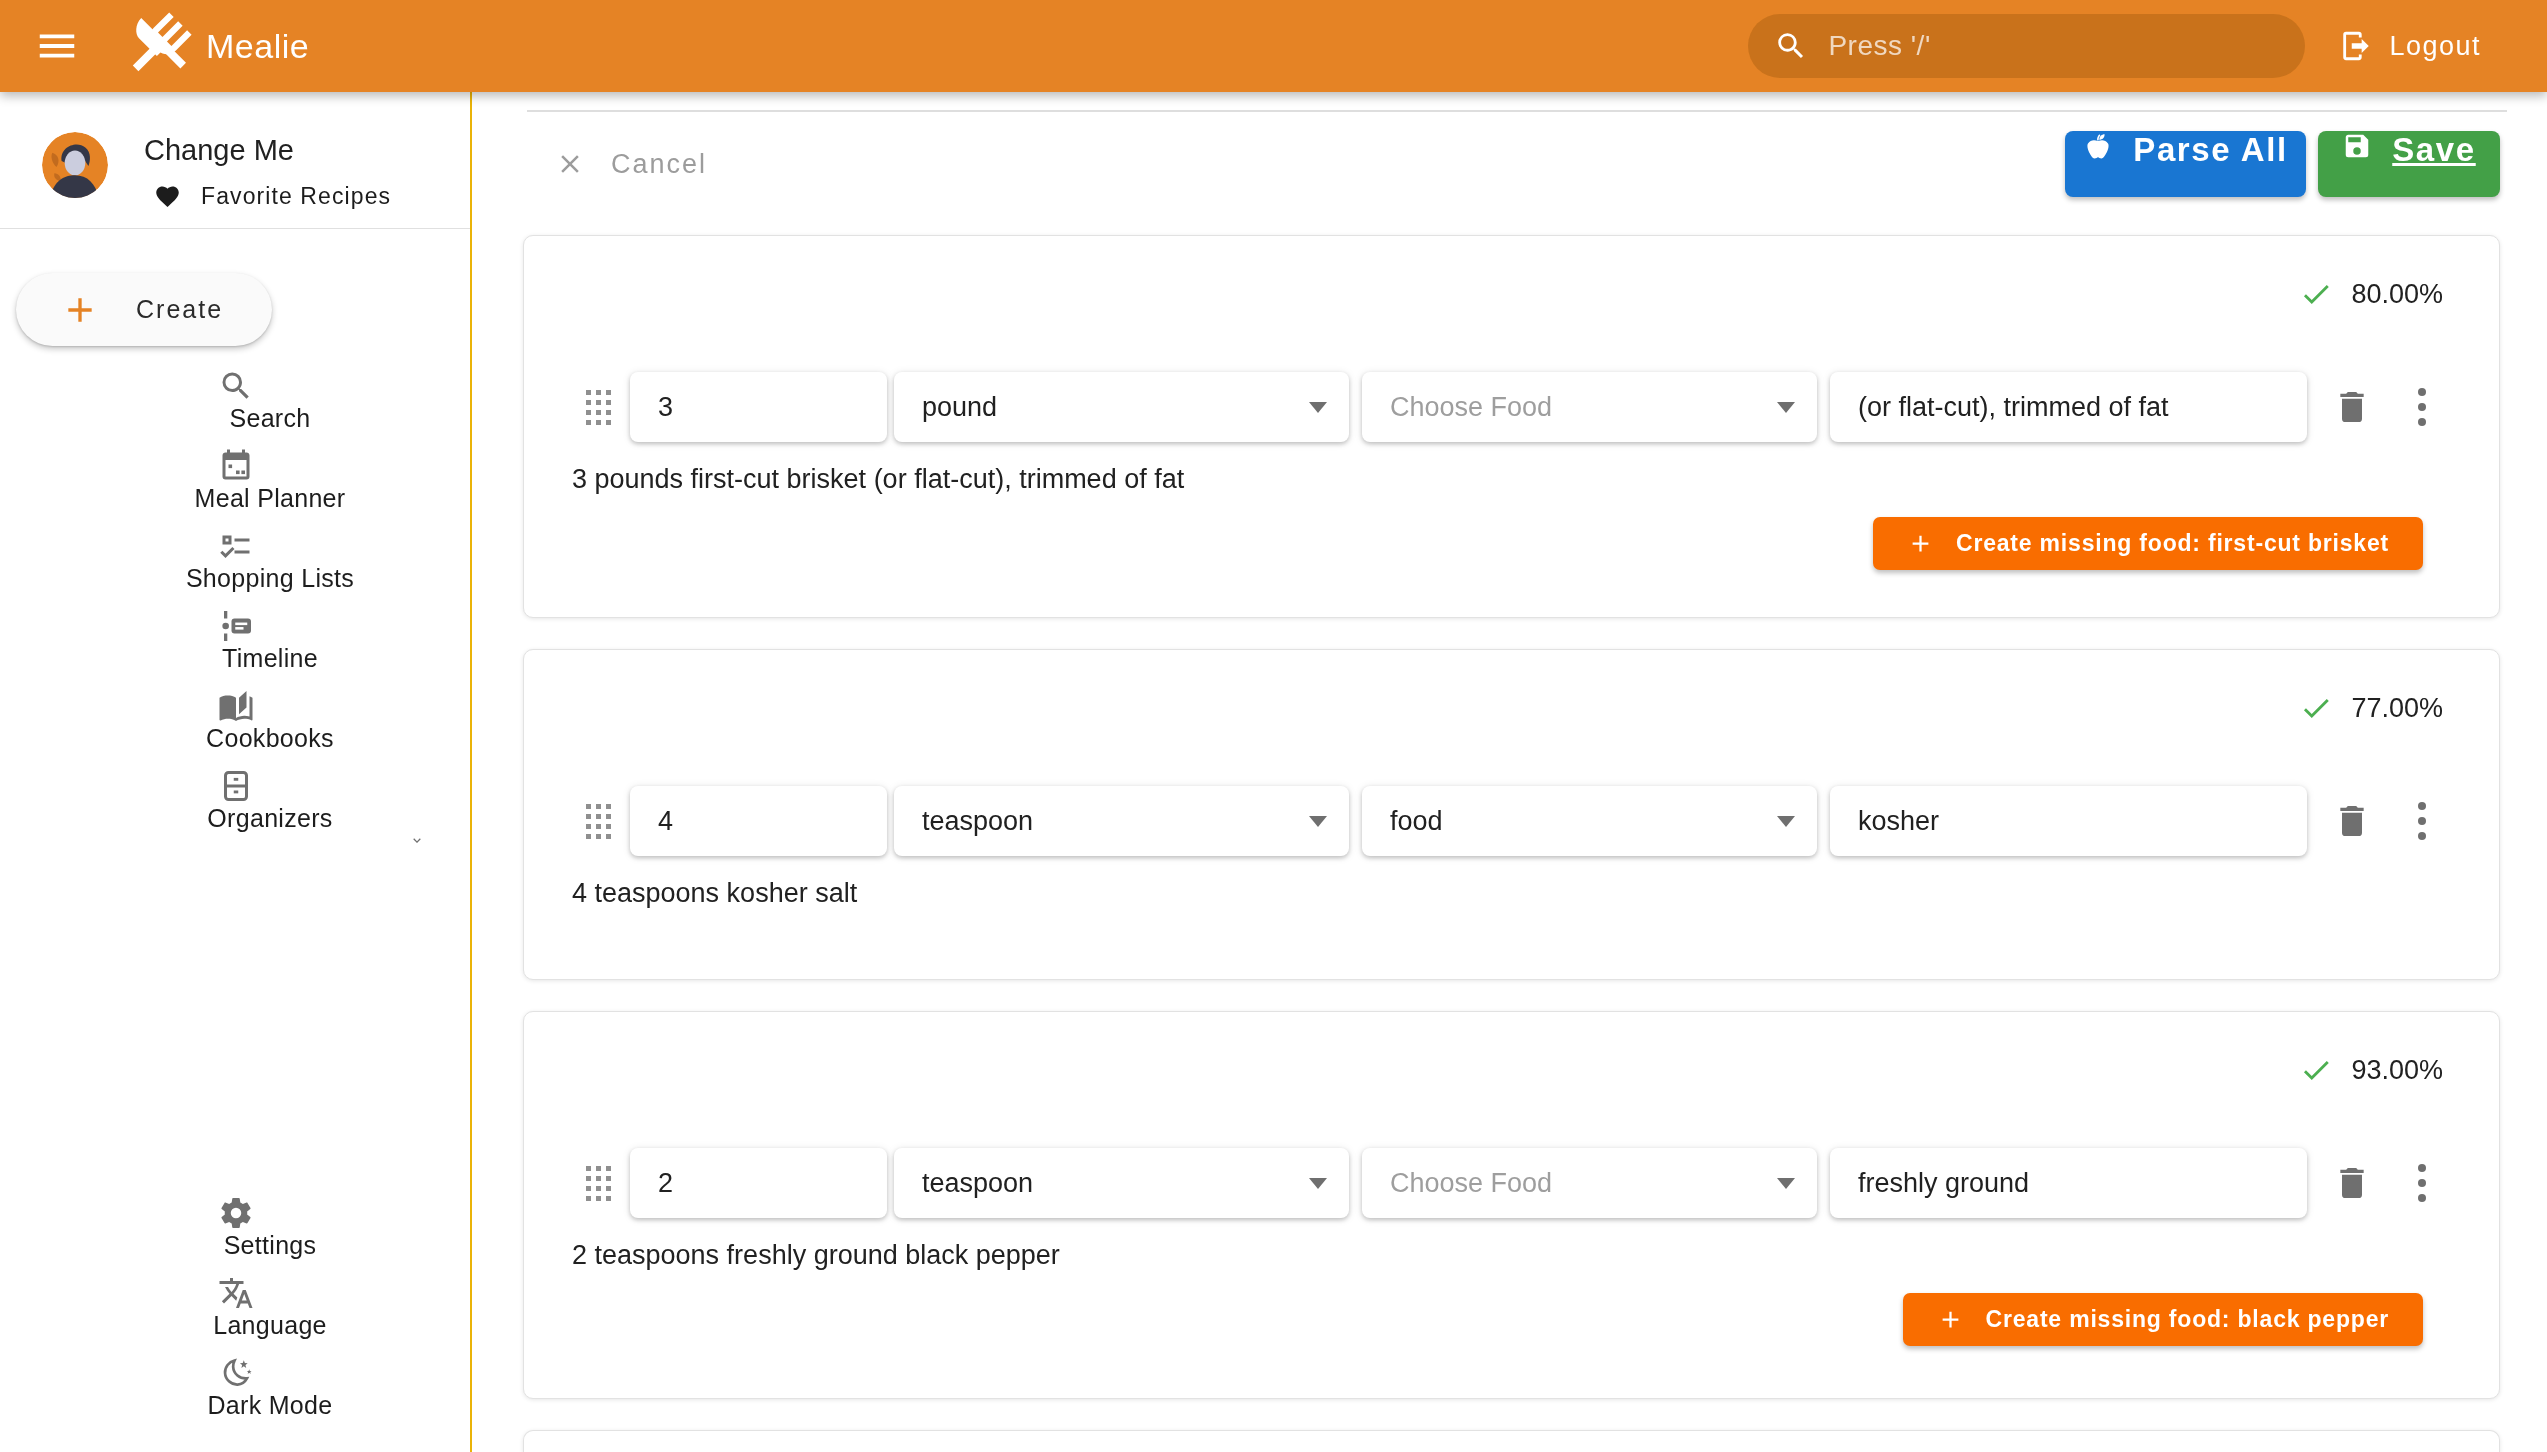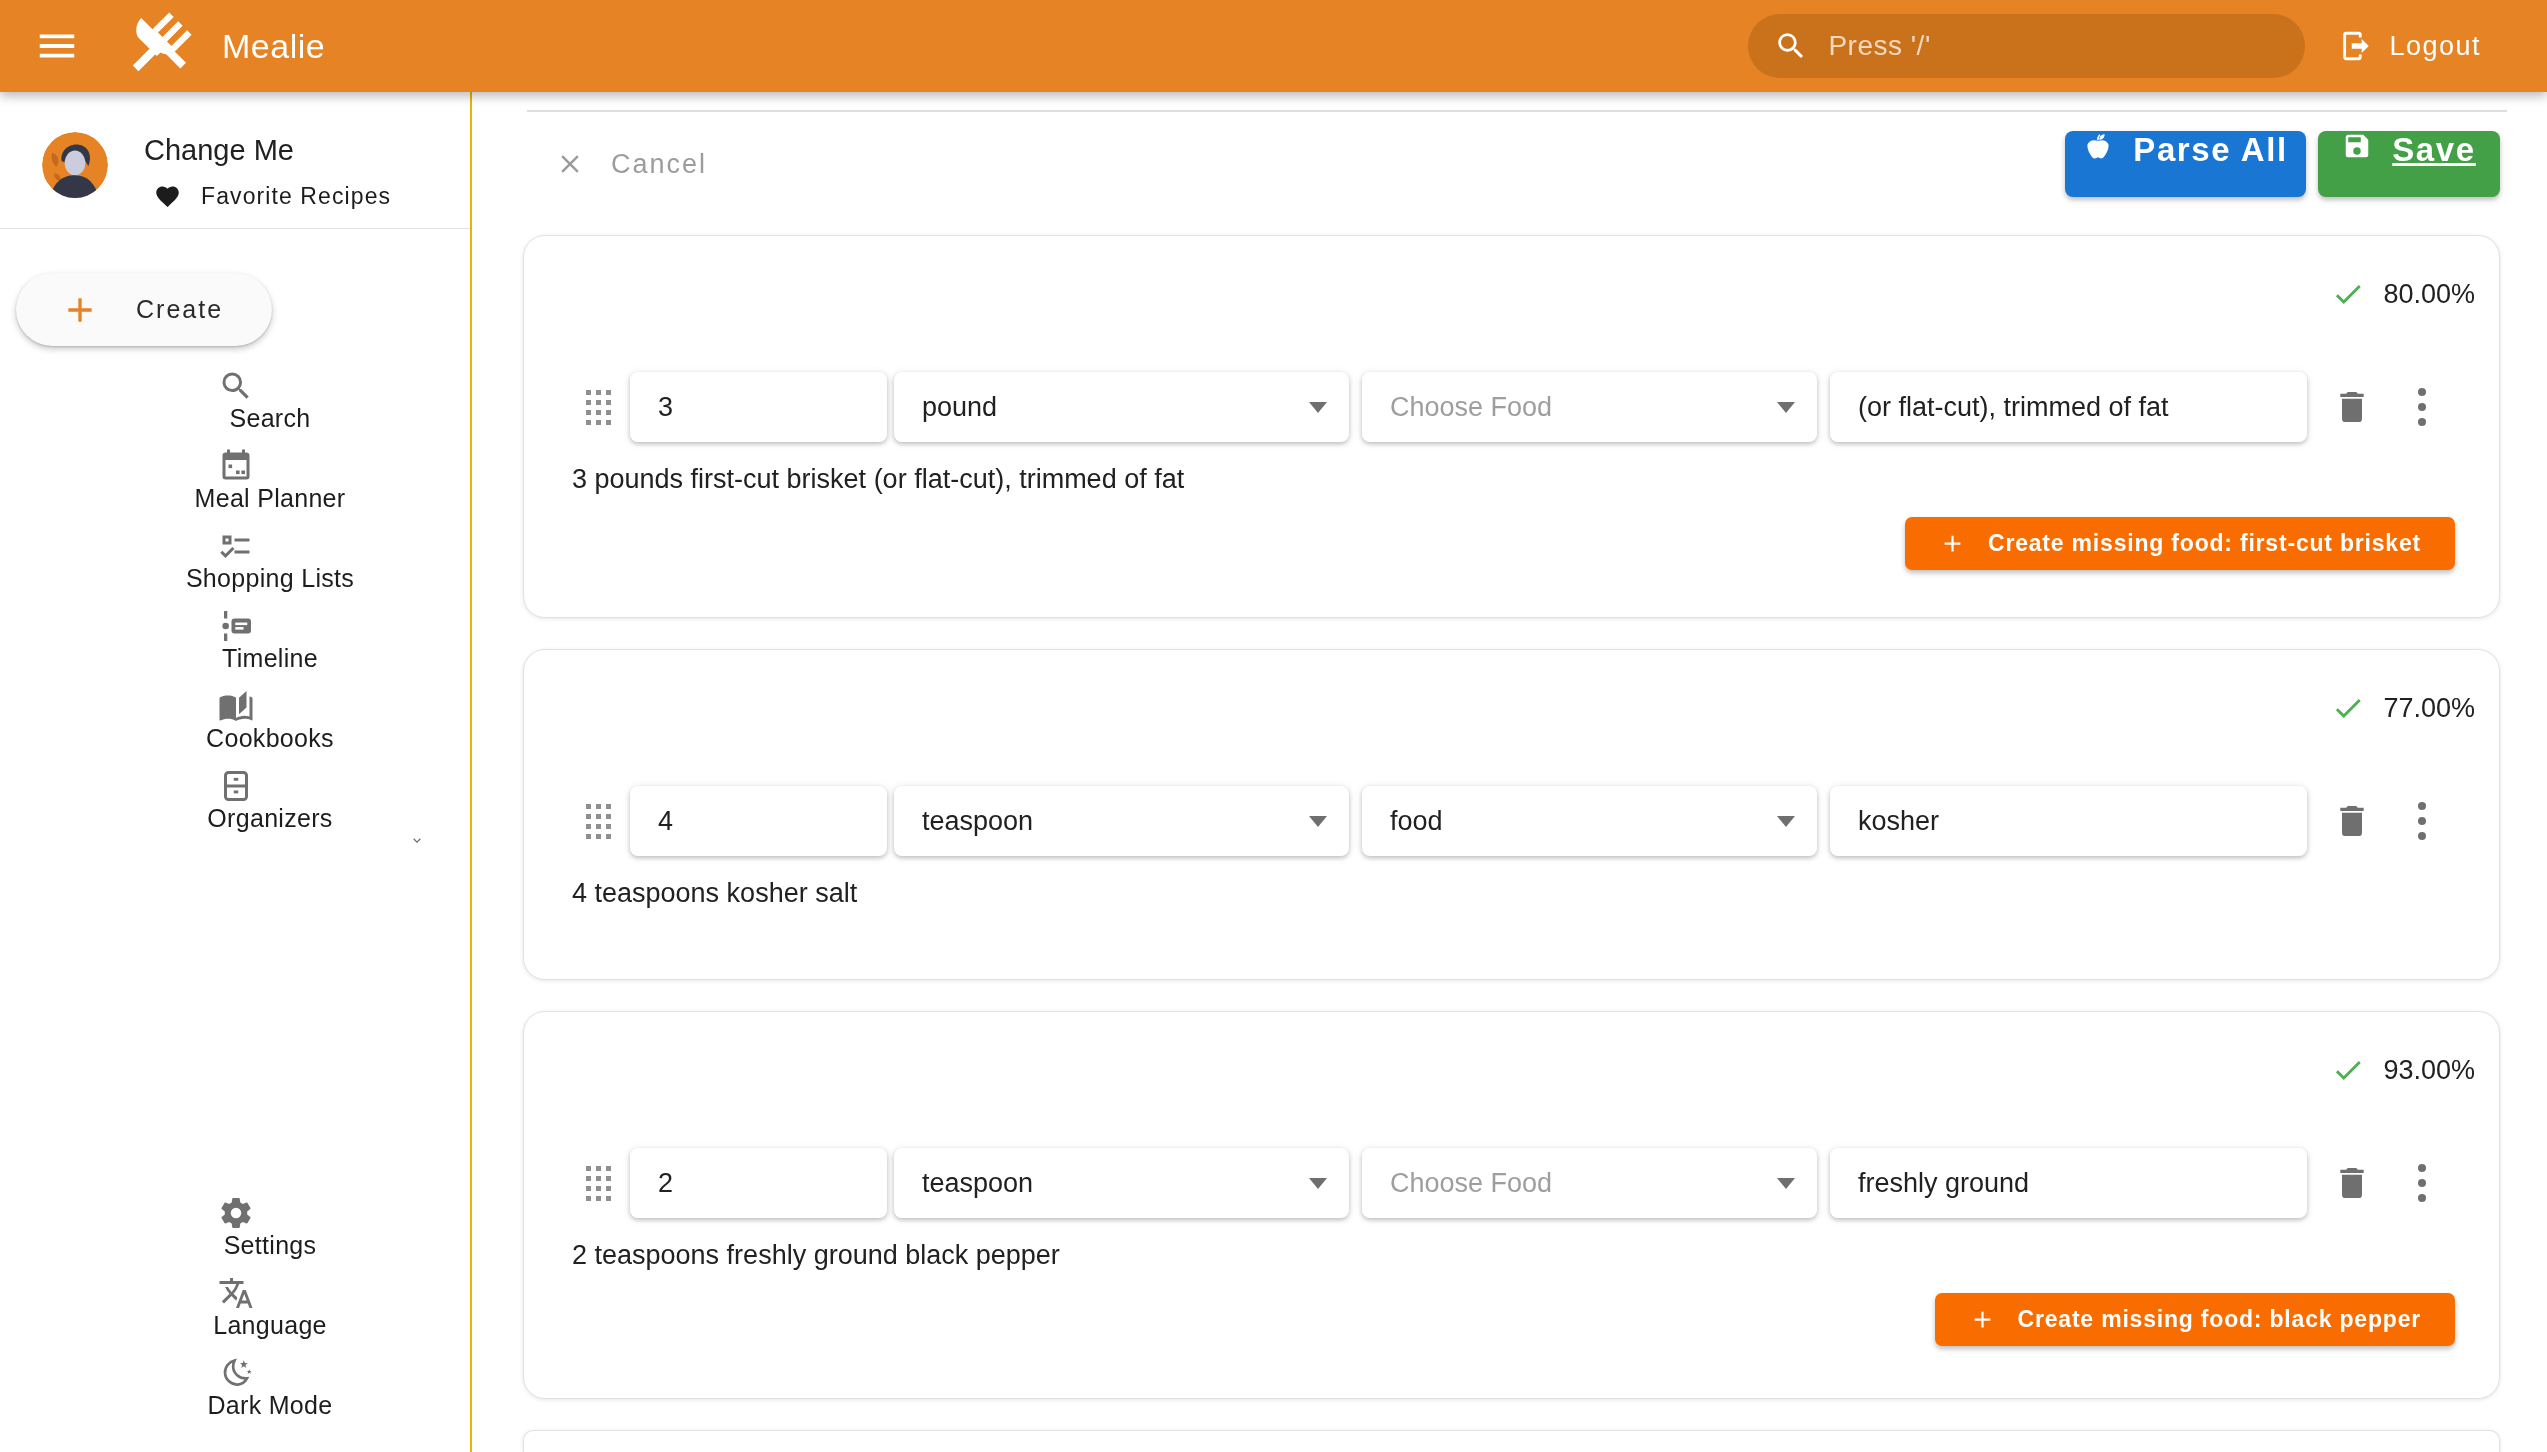--- a/index.html
+++ b/index.html
@@ -4,21 +4,21 @@
 <style>
   * { margin:0; padding:0; box-sizing:border-box; }
   html,body { width:2547px; height:1453px; overflow:hidden; background:#fff;
     font-family:"Liberation Sans", sans-serif; color:#212121; }
   .app { width:2547px; height:1453px; display:flex; flex-direction:column; }
 
   
   .appbar { height:92px; flex:0 0 92px; background:#E58325; display:flex; align-items:center;
     padding:0 66px 0 34px; box-shadow:0 4px 10px rgba(0,0,0,0.28); position:relative; z-index:10; }
   .hamburger { width:46px; height:46px; display:flex; align-items:center; justify-content:center; cursor:pointer; }
-  .brand { display:flex; align-items:center; margin-left:40px; gap:26px; }
+  .brand { display:flex; align-items:center; margin-left:40px; gap:10px; }
   .brand-logo { width:76px; height:76px; }
   .brand-title { color:#fff; font-size:34px; font-weight:500; letter-spacing:0.5px; }
   .search-pill { margin-left:auto; width:557px; height:64px; border-radius:32px; background:#c9721b;
     display:flex; align-items:center; padding:0 26px; }
   .search-pill .ph { color:rgba(255,255,255,0.72); font-size:28px; margin-left:20px; letter-spacing:0.5px; }
   .logout { display:flex; align-items:center; gap:16px; margin-left:34px; color:#fff; cursor:pointer; }
   .logout-label { font-size:27px; font-weight:500; letter-spacing:1.5px; color:#fff; }
 
   
   .body { flex:1; display:flex; min-height:0; }
@@ -51,22 +51,22 @@
   .cancel { display:flex; align-items:center; gap:26px; color:#9c9c9c; cursor:pointer; }
   .cancel-label { font-size:27px; font-weight:500; letter-spacing:2px; color:#9c9c9c; }
   .toolbar-right { margin-left:auto; display:flex; gap:12px; }
   .btn { height:66px; border:none; border-radius:8px; display:flex; align-items:flex-start; justify-content:center;
     gap:20px; color:#fff; font-size:33px; font-weight:600; letter-spacing:1.6px; cursor:pointer;
     box-shadow:0 3px 5px rgba(0,0,0,0.25); }
   .btn-parse { width:241px; background:#1976D2; }
   .btn-save { width:182px; background:#43A047;text-decoration:underline; }
 
   .cards { margin:38px 0 0 51px; width:1977px; display:flex; flex-direction:column; gap:31px; }
-  .card { background:#fff; border:1px solid #e2e2e2; border-radius:22px;
-    box-shadow:0 1px 4px rgba(0,0,0,0.10); padding:40px 24px 0 48px; display:flex; flex-direction:column; }
+  .card { background:#fff; border:1px solid #e2e2e2; border-radius:10px;
+    box-shadow:0 1px 4px rgba(0,0,0,0.10); padding:40px 56px 0 48px; display:flex; flex-direction:column; }
   .card-1 { height:383px; }
   .card-2 { height:331px; }
   .card-3 { height:388px; }
   .card-partial { height:23px; border-bottom:none; border-radius:10px 10px 0 0; padding:0; }
   .conf-row { display:flex; justify-content:flex-end; align-items:center; gap:18px; height:36px; }
   .conf-val { font-size:27px; color:#212121; }
   .fields-row { margin-top:60px; display:flex; align-items:center; }
   .drag { margin:0 0 0 14px; display:grid; grid-template-columns:repeat(3,5px); grid-auto-rows:5px; gap:5px; cursor:grab; }
   .drag i { background:#8f8f8f; }
   .field { height:70px; background:#fff; border-radius:8px; display:flex; align-items:center;

